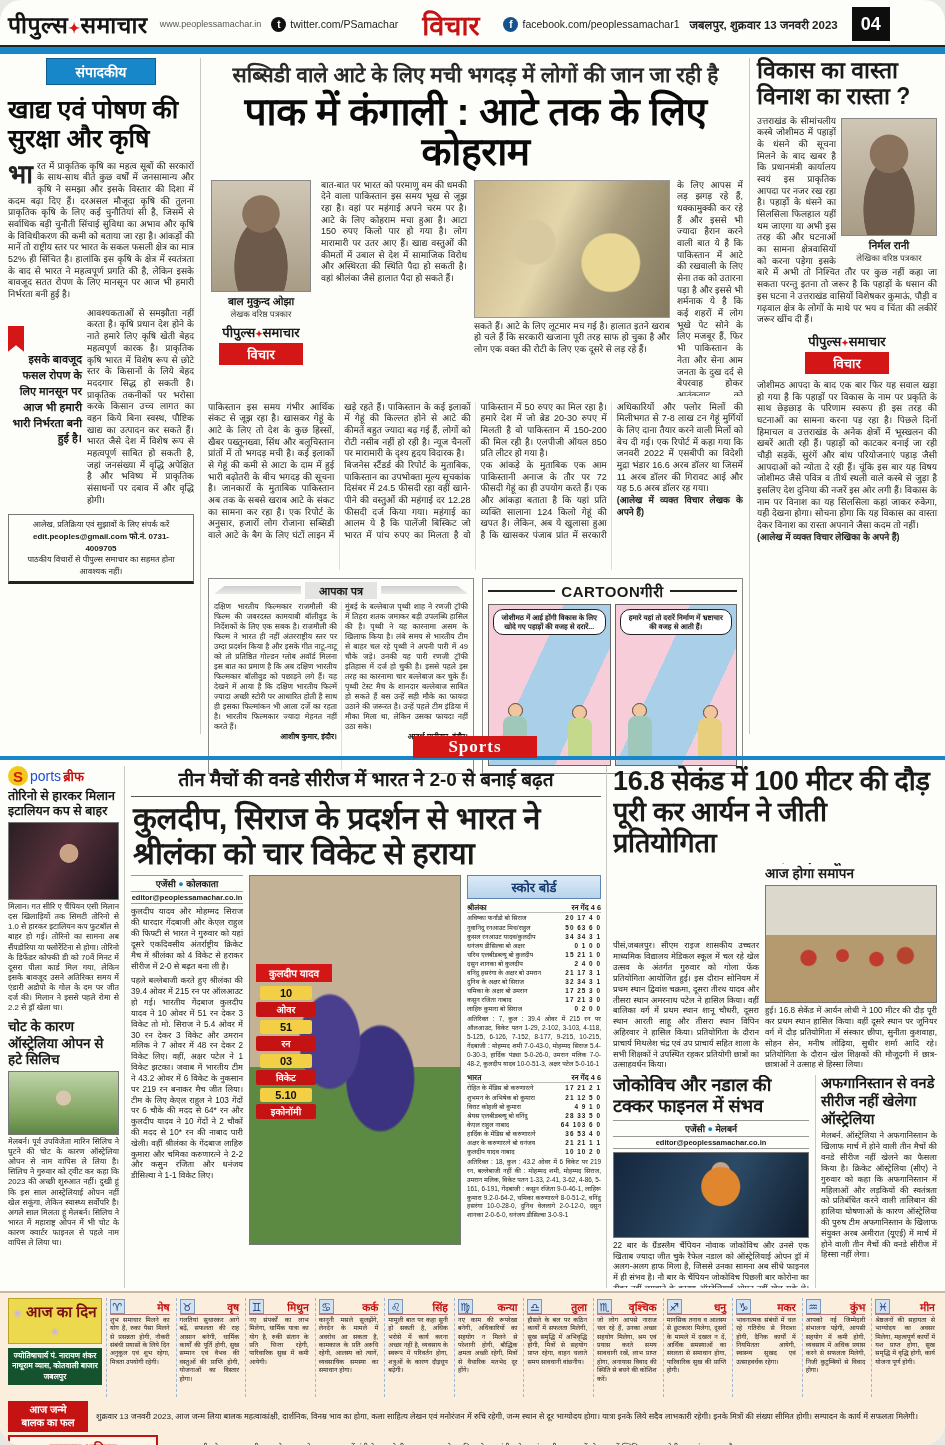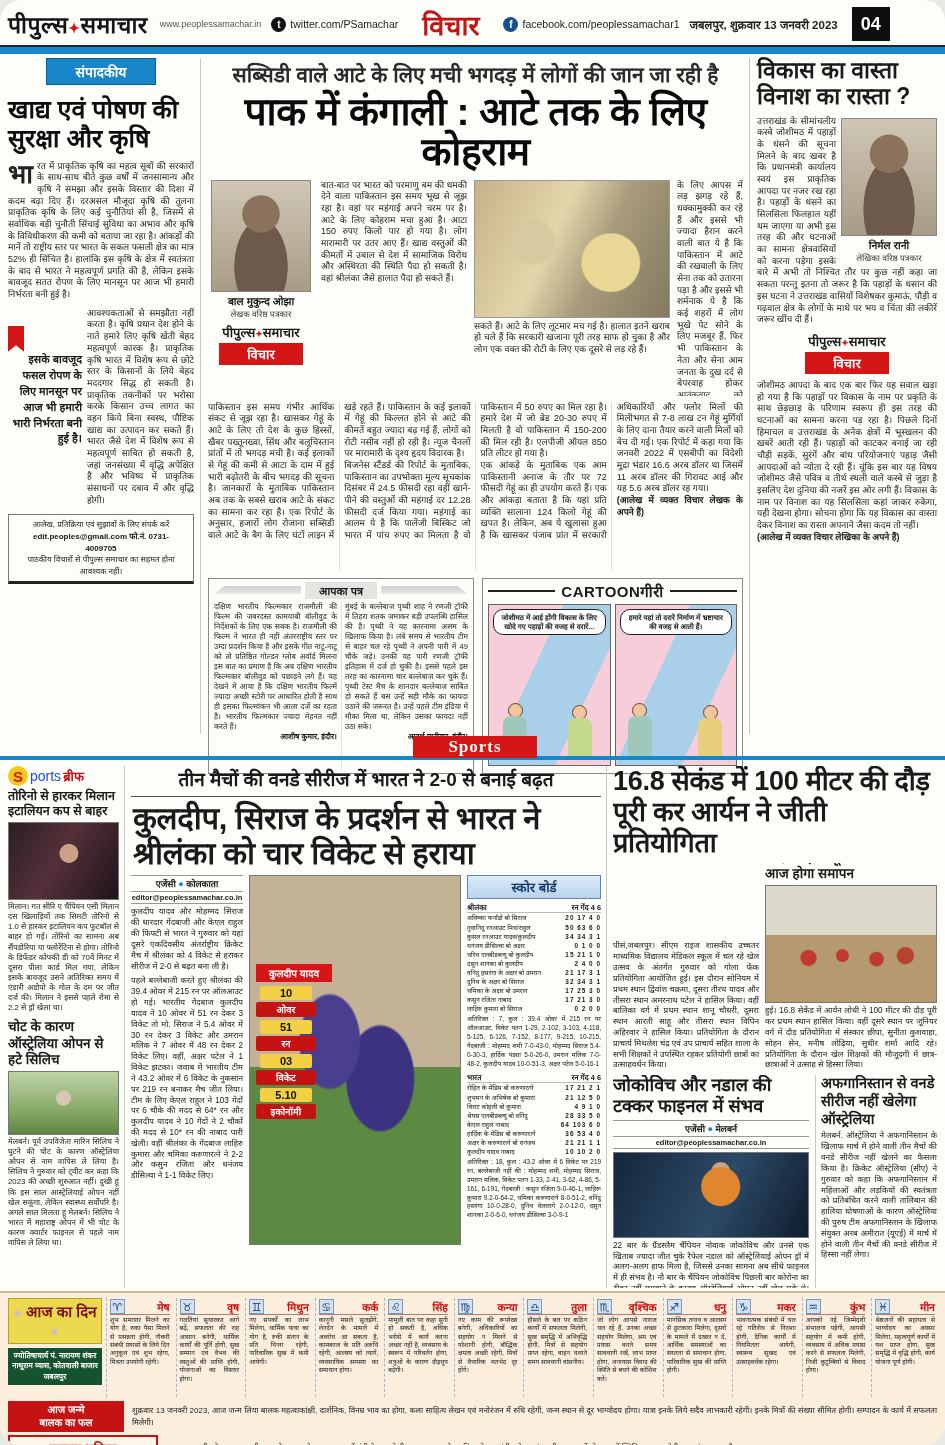--- a/index.html
+++ b/index.html
@@ -158,21 +158,21 @@
   .ajk { width:94px; flex:none; }
   .ajk-yellow { background:#ecd94e; border:1px solid #b9a12c; text-align:center; font-size:15px; font-weight:900; color:#7a1010; padding:4px 2px; line-height:1.2; }
   .ajk-yellow .fl { color:#c8b7d8; font-size:10px; }
   .ajk-red { background:#14532d; color:#fff; font-size:7.6px; font-weight:bold; text-align:center; line-height:1.35; margin-top:4px; padding:3px 2px; }
   .sign { flex:1; border-left:1px dashed #9db7d8; padding:1px 2px 0 3px; overflow:hidden; }
   .sign-head { display:flex; align-items:center; justify-content:space-between; border-bottom:1px solid #b77; margin-bottom:1px; }
   .zicon { width:15px; height:15px; background:#d3e2f1; color:#1c3e7a; font-size:11px; line-height:15px; text-align:center; border:1px solid #7b99bd; }
   .zname { font-size:10.5px; font-weight:900; color:#c51212; }
   .ztext { font-size:6.35px; line-height:1.32; text-align:justify; color:#222; }
   .birth-row { display:flex; gap:8px; margin-top:4px; align-items:center; }
-  .birth-label { width:116px; flex:none; background:#c51212; color:#fff; font-size:10px; font-weight:900; text-align:center; line-height:1.25; padding:3px 0; }
+  .birth-label { width:80px; flex:none; background:#c51212; color:#fff; font-size:10px; font-weight:900; text-align:center; line-height:1.25; padding:3px 0; }
   .birth-text { font-size:8px; line-height:1.4; text-align:justify; flex:1; }
   .trade-row { display:flex; gap:8px; margin-top:3px; align-items:center; }
   .trade-label { width:150px; flex:none; border:2px solid #c51212; color:#c51212; background:#fdf6e8; font-size:13px; font-weight:900; text-align:center; padding:2px 0; }
   .trade-text { font-size:8px; line-height:1.4; text-align:justify; flex:1; }
 </style>
 </head>
 <body>
 
 <div id="page">
 

